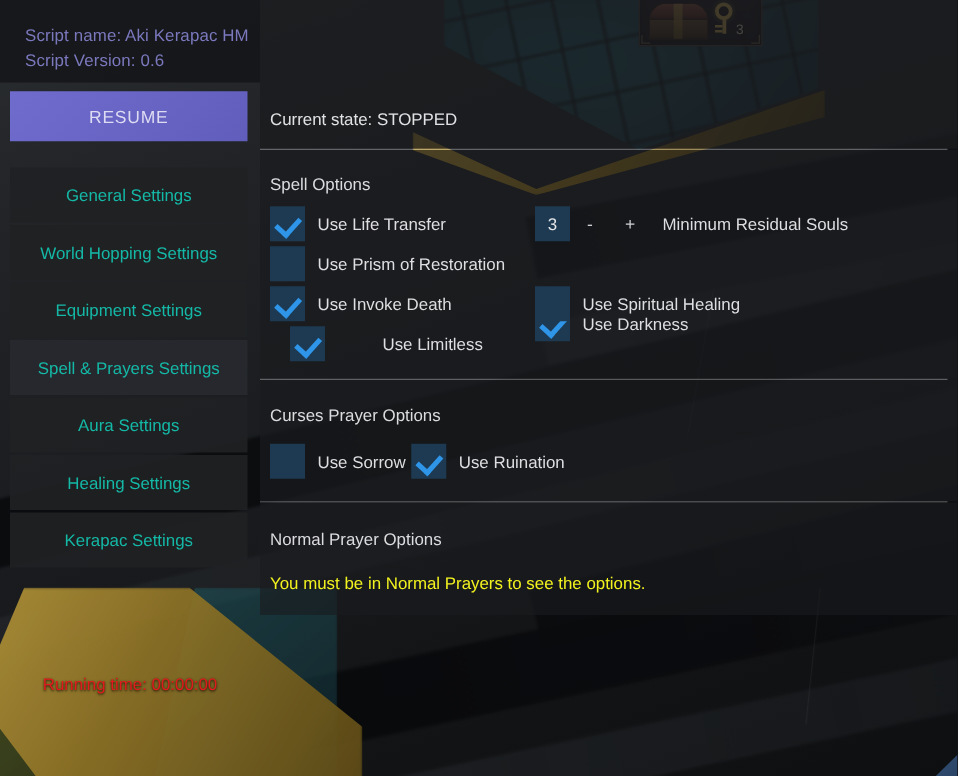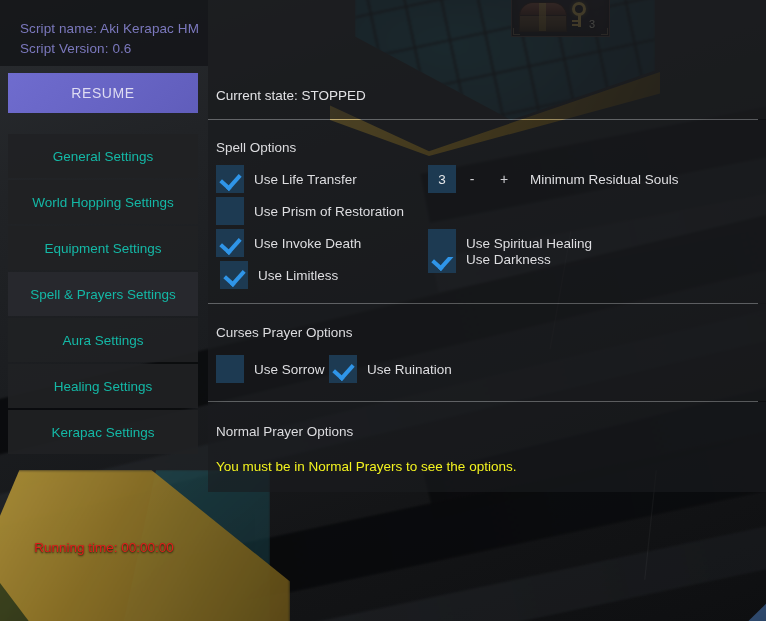--- a/index.html
+++ b/index.html
@@ -514,21 +514,21 @@
         <div class="opt-row" style="left:220px; top:109px;">
           <div class="cbox"></div>
           <div class="opt-label">Use Spiritual Healing</div>
         </div>
 
         <div class="opt-row" style="left:8px; top:109px;">
           <div class="cbox checked"></div>
           <div class="opt-label">Use Invoke Death</div>
         </div>
 
-        <div class="opt-row" style="left:12px; top:141px;">
+        <div class="opt-row" style="left:24px; top:141px;gap:36px;">
           <div class="cbox checked"></div>
           <div class="opt-label">Use Limitless</div>
         </div>
       </div>
 
       <div class="hrule hrule-2"></div>
 
       <div class="section sec-curses">
         <div class="sec-title" style="top:21px;">Curses Prayer Options</div>
 

